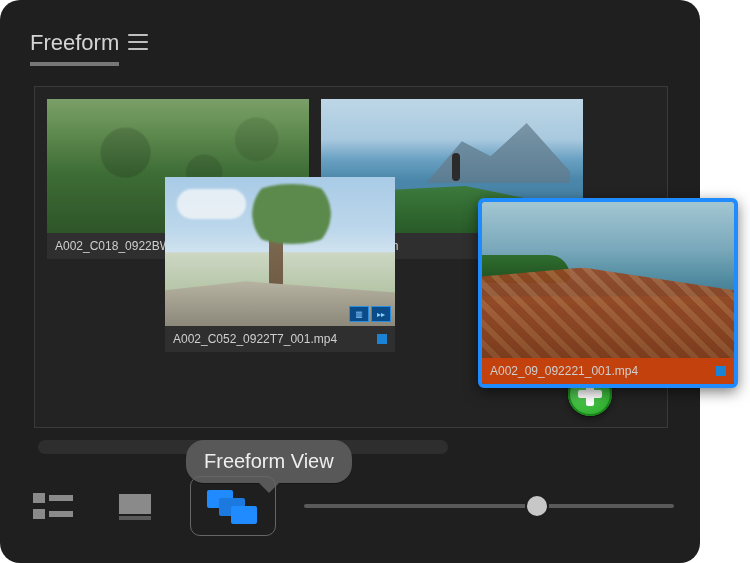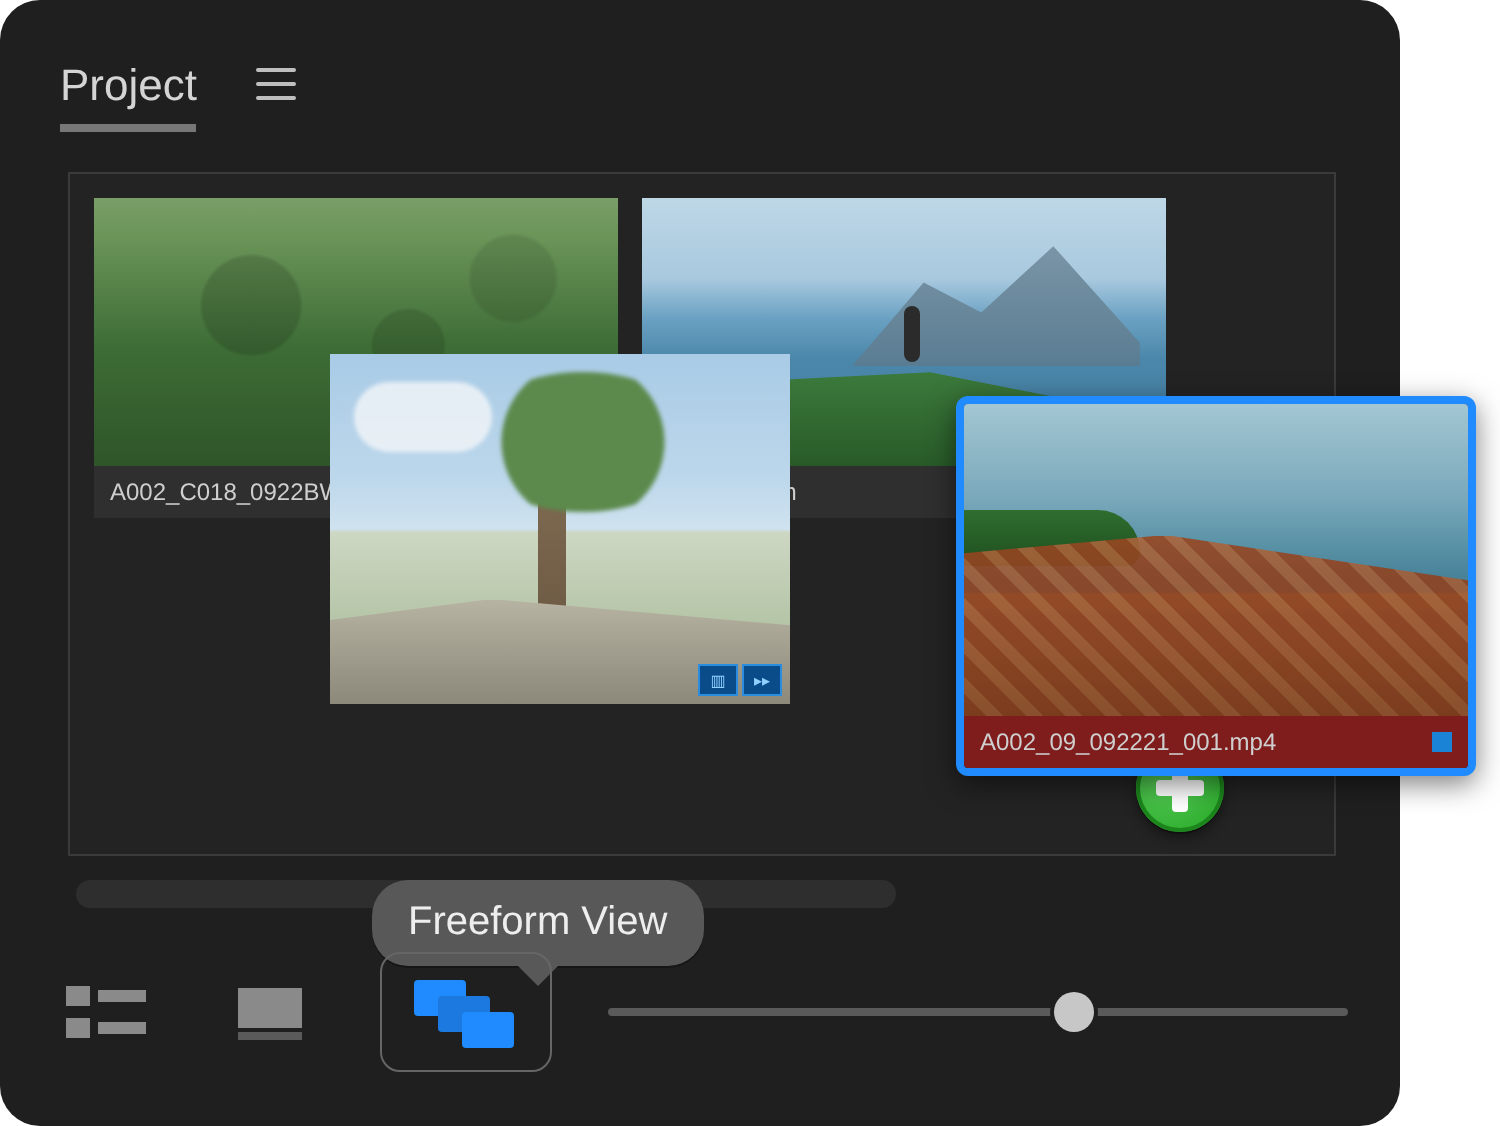--- a/index.html
+++ b/index.html
@@ -121,21 +121,21 @@
   .thumb-badges span{
     width:18px;height:14px;background:#0a4c8a;border:1px solid #2a8de0;
     display:flex;align-items:center;justify-content:center;font-size:8px;color:#8fd0ff;
   }
 
   
   .clip.selected{
     border:4px solid #1f8bff;border-radius:6px;overflow:hidden;
     box-shadow:0 4px 14px rgba(0,0,0,.5);
   }
-  .clip.selected .meta{background:#7f1d1d;}
+  .clip.selected .meta{background:#c2410c;}
 
   
   .cursor{
     position:absolute;left:529px;top:305px;width:60px;height:80px;pointer-events:none;
   }
   .plus-badge{
     position:absolute;left:568px;top:372px;width:44px;height:44px;border-radius:50%;
     background:radial-gradient(circle at 35% 30%, #5fd25f, #22a522);
     box-shadow:0 1px 0 rgba(0,0,0,.3), inset 0 0 0 2px #1c851c, 0 3px 6px rgba(0,0,0,.4);
     display:flex;align-items:center;justify-content:center;pointer-events:none;
@@ -186,21 +186,21 @@
     width:20px;height:20px;border-radius:50%;
     background:#c7c7c7;box-shadow:0 0 0 2px #1f1f1f;
   }
 </style>
 </head>
 <body>
 
 <div class="stage">
   <div class="panel">
 
-    <div class="panel-title">Project</div>
+    <div class="panel-title">Freeform</div>
     <div class="menu-icon">
       <span></span>
         <span></span>
         <span></span>
     </div>
 
     <div class="bin">
 
       <div class="clip" style="left:12px;top:12px;width:262px;height:160px;">
         <div class="clip-col">
@@ -229,20 +229,24 @@
         <div class="clip-col">
           <div class="thumb thumb-rocks">
             <div class="clouds"></div>
               <div class="crown"></div>
               <div class="ground"></div>
             <div class="thumb-badges">
               <span>▥</span>
               <span>▸▸</span>
             </div>
           </div>
+          <div class="meta">
+            <span>A002_C052_0922T7_001.mp4</span>
+            <span class="sq blue"></span>
+          </div>
         </div>
       </div>
 
     </div>
 
     <div class="scroll-track"></div>
 
     <div class="tooltip">Freeform View</div>
 
     <div class="toolbar">

